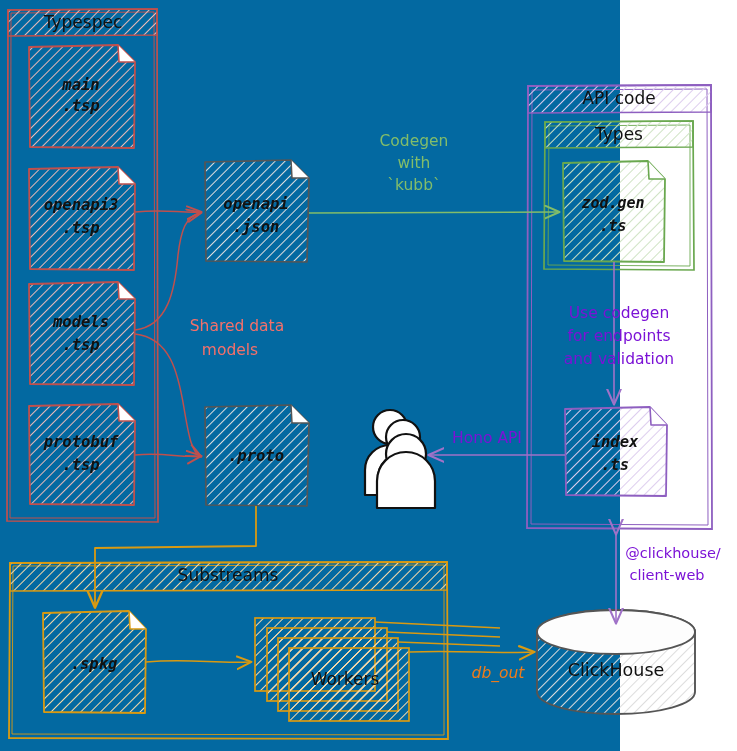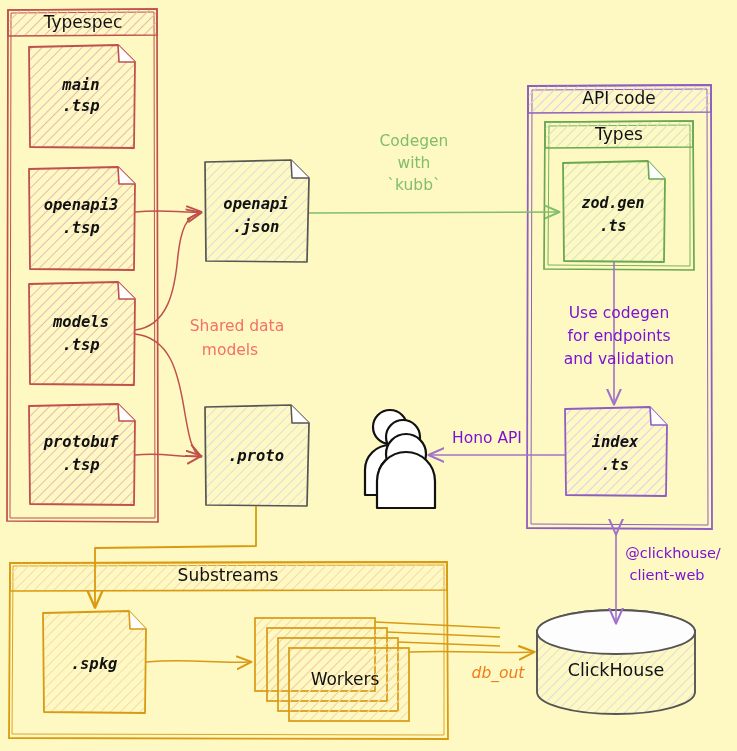--- a/index.html
+++ b/index.html
@@ -1,17 +1,17 @@
 <!DOCTYPE html>
 <html><head>
 <meta charset="utf-8">
 <style>
   html,body{margin:0;padding:0;background:#ffffff;}
   body{width:737px;height:751px;overflow:hidden;font-family:"DejaVu Sans",sans-serif;}
-  #stage{position:relative;width:737px;height:751px;background:#fef9c3;}
+  #stage{position:relative;width:620px;height:751px;background:#0369a1;}
   svg.layer{position:absolute;left:0;top:0;width:737px;height:751px;overflow:visible;}
   .hand{font-family:"DejaVu Sans",sans-serif;font-weight:400;}
   .mono{font-family:"DejaVu Sans Mono",monospace;font-weight:700;font-style:italic;}
   text{dominant-baseline:middle;}
 </style>
 </head>
 <body>
 
 <div id="stage">
   <svg class="layer" viewBox="0 0 737 751">

